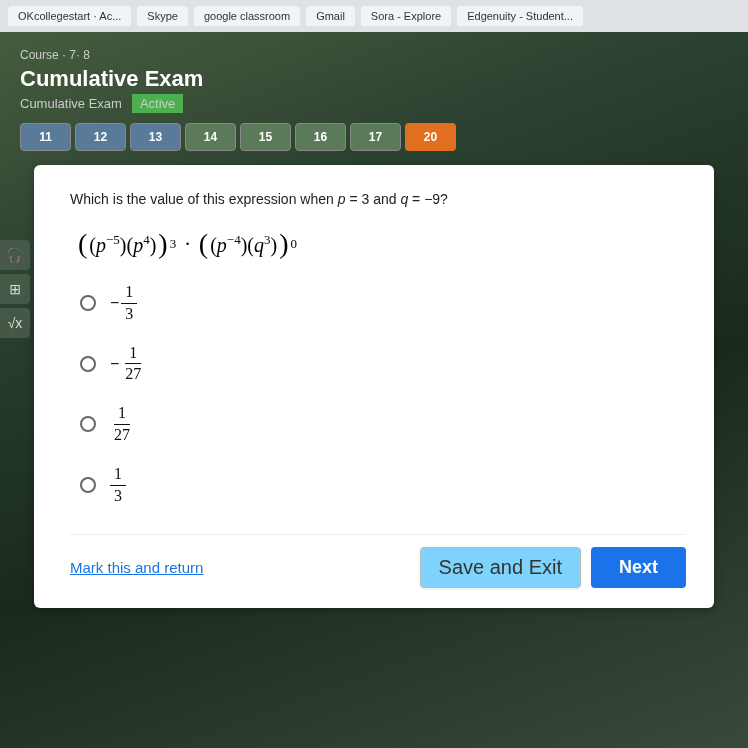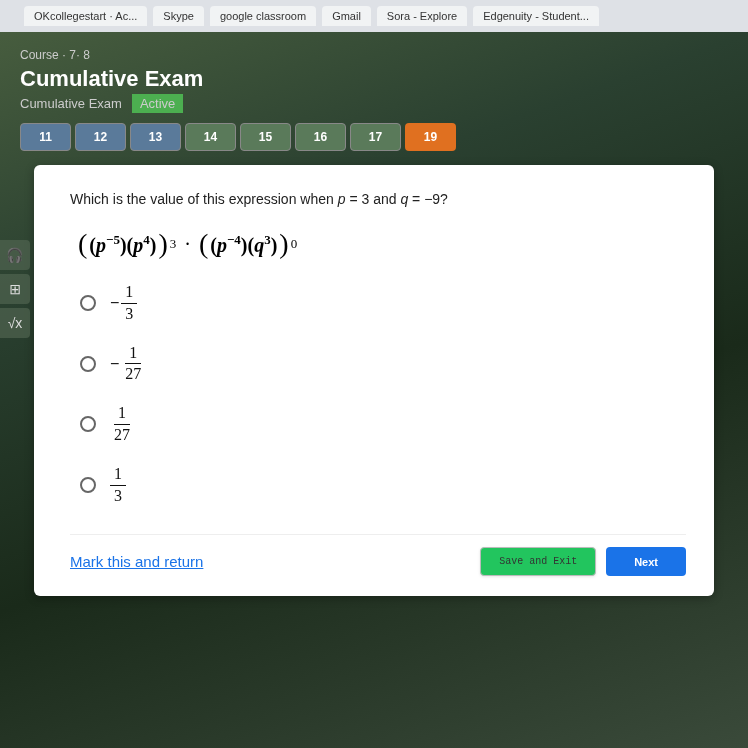--- a/index.html
+++ b/index.html
@@ -22,21 +22,21 @@
     }
 
     
     .browser-bar {
       position: relative;
       z-index: 10;
       background: #dee1e6;
       height: 32px;
       display: flex;
       align-items: center;
-      padding: 0 24px;
+      padding: 0 8px;
       gap: 6px;
       font-size: 11px;
       color: #333;
       overflow: hidden;
     }
 
     .browser-tab {
       background: #f1f3f4;
       border-radius: 4px 4px 0 0;
       padding: 4px 10px;
@@ -202,38 +202,37 @@
       text-decoration: underline;
       cursor: pointer;
     }
 
     .footer-buttons {
       display: flex;
       gap: 10px;
     }
 
     .btn-save {
-      background: #22c55e;
+      background: #7dd3fc;
       border: 1px solid #bbb;
       color: #333;
       padding: 8px 18px;
       border-radius: 4px;
-      font-size: 10px;
+      font-size: 20px;
       cursor: pointer;
       box-shadow: 0 1px 3px rgba(0,0,0,0.1);
-      font-family: Liberation Mono, monospace;
     }
 
     .btn-next {
       background: #1a73e8;
       border: none;
       color: #fff;
       padding: 8px 28px;
       border-radius: 4px;
-      font-size: 11px;
+      font-size: 18px;
       cursor: pointer;
       font-weight: bold;
     }
 
     .sidebar-icons {
       position: absolute;
       left: 0;
       top: 240px;
       display: flex;
       flex-direction: column;
@@ -262,21 +261,20 @@
       gap: 2px;
       margin-bottom: 22px;
       padding-left: 8px;
     }
 
     .paren { font-size: 28px; font-weight: 300; }
 
     .exp-group {
       display: inline-flex;
       align-items: center;
-      font-weight: bold;
     }
   </style>
 </head>
 <body>
 
 <div class="bg-photo"></div>
 
 <div class="browser-bar">
   <span class="browser-tab">OKcollegestart · Ac...</span>
   <span class="browser-tab">Skype</span>
@@ -304,21 +302,21 @@
   </div>
 
   <div class="question-nav">
     <div class="q-btn visited">11</div>
     <div class="q-btn visited">12</div>
     <div class="q-btn visited">13</div>
     <div class="q-btn default">14</div>
     <div class="q-btn default">15</div>
     <div class="q-btn default">16</div>
     <div class="q-btn default">17</div>
-    <div class="q-btn current">19</div>
+    <div class="q-btn current">20</div>
   </div>
 
   <div class="question-card">
 
     <div class="question-text">
       Which is the value of this expression when <em>p</em> = 3 and <em>q</em> = −9?
     </div>
 
     <div class="math-expr-big">
       <span class="paren">(</span>

